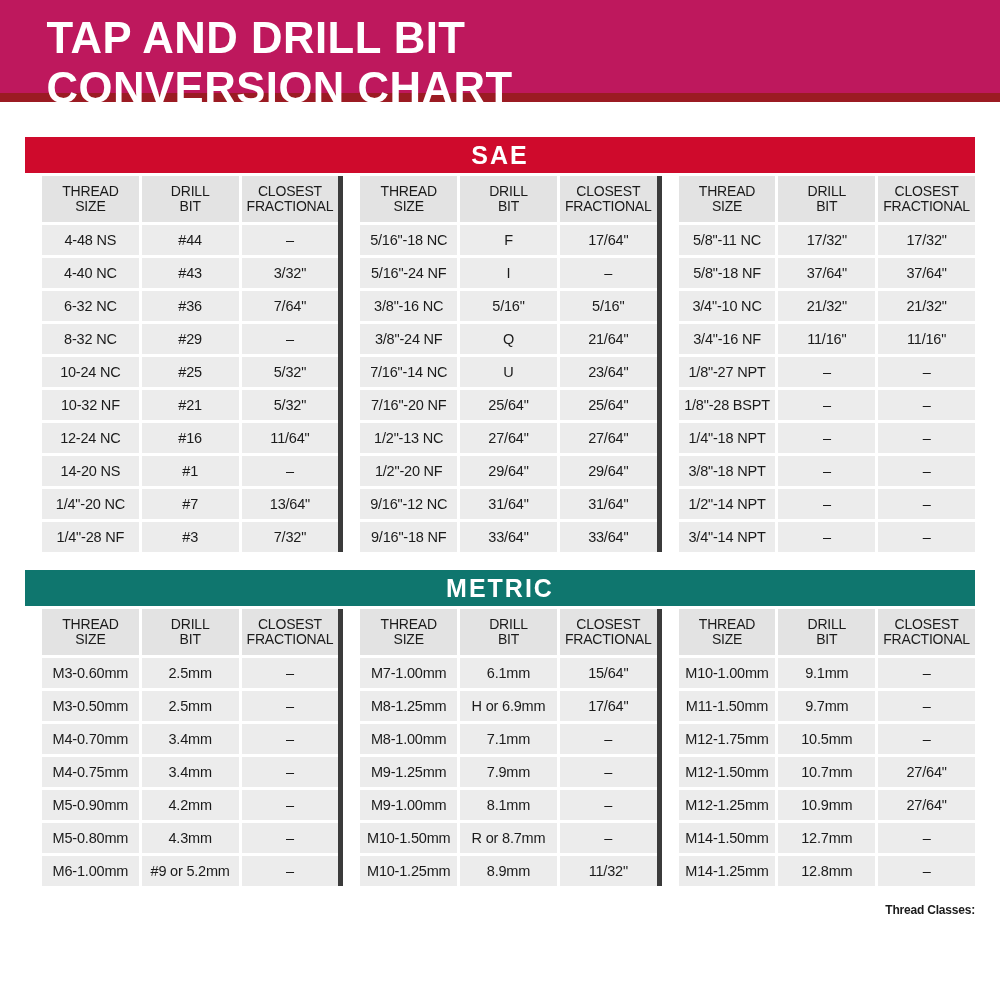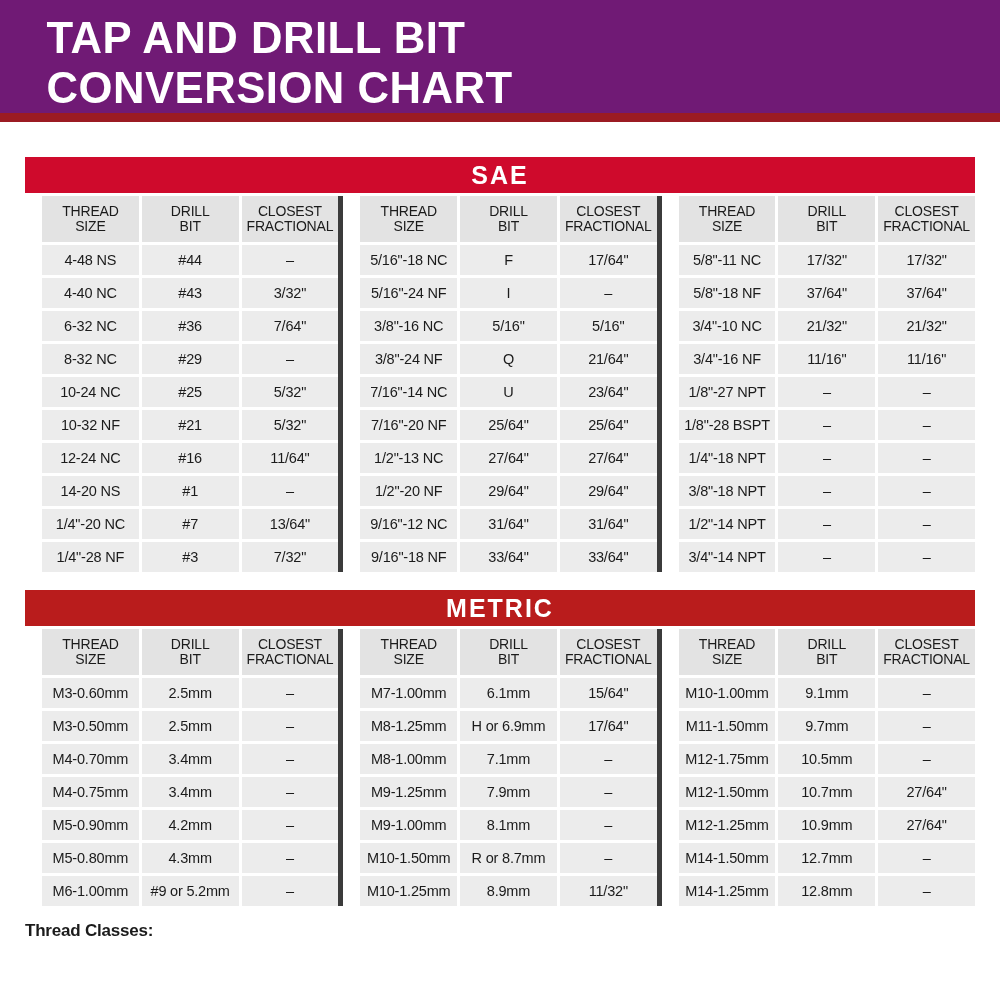--- a/index.html
+++ b/index.html
@@ -6,21 +6,21 @@
   html, body { margin: 0; padding: 0; }
   body {
     width: 1000px; height: 1000px;
     background: #ffffff;
     font-family: "Liberation Sans", sans-serif;
     color: #1b1b1b;
     overflow: hidden;
   }
   
   .banner { width: 1000px; }
-  .banner-main { height: 113px; background: #701a75; }
+  .banner-main { height: 93px; background: #be185d; }
   .banner-strip { height: 9px; background: #9b1b23; }
   .banner-title {
     padding: 13px 0 0 48px;
     color: #ffffff;
     font-weight: bold;
     font-size: 45px;
     line-height: 50px;
     letter-spacing: 0.5px;
     transform: scaleX(0.97);
     transform-origin: left top;
@@ -29,21 +29,21 @@
   
   .section { margin: 0 25px; }
   .section-sae { margin-top: 35px; }
   .section-metric { margin-top: 18px; }
   .section-bar {
     height: 36px;
     display: flex; align-items: center; justify-content: center;
     color: #ffffff; font-weight: bold; font-size: 25px; letter-spacing: 2px;
   }
   .bar-red { background: #cf0a2c; }
-  .bar-black { background: #b91c1c; }
+  .bar-black { background: #0f766e; }
   
   .table { display: flex; margin-top: 3px; }
   .group {
     flex: 1;
     display: grid;
     grid-template-columns: repeat(3, 1fr);
     gap: 3px;
     align-content: start;
     margin-left: 17px;
   }
@@ -61,23 +61,24 @@
     height: 30px;
     display: flex; align-items: center; justify-content: center;
     font-size: 14.5px;
     letter-spacing: -0.2px;
     white-space: nowrap;
   }
   
   .footnote {
     margin: 16px 25px 0 25px;
     font-weight: bold;
-    font-size: 17px;
+    font-size: 12px;
     line-height: 17px;
     letter-spacing: -0.2px;
+    text-align: right;
   }
 </style>
 </head>
 <body>
 
 <header class="banner">
   <div class="banner-main">
     <div class="banner-title">
       <div>TAP AND DRILL BIT</div>
       <div>CONVERSION CHART</div>

